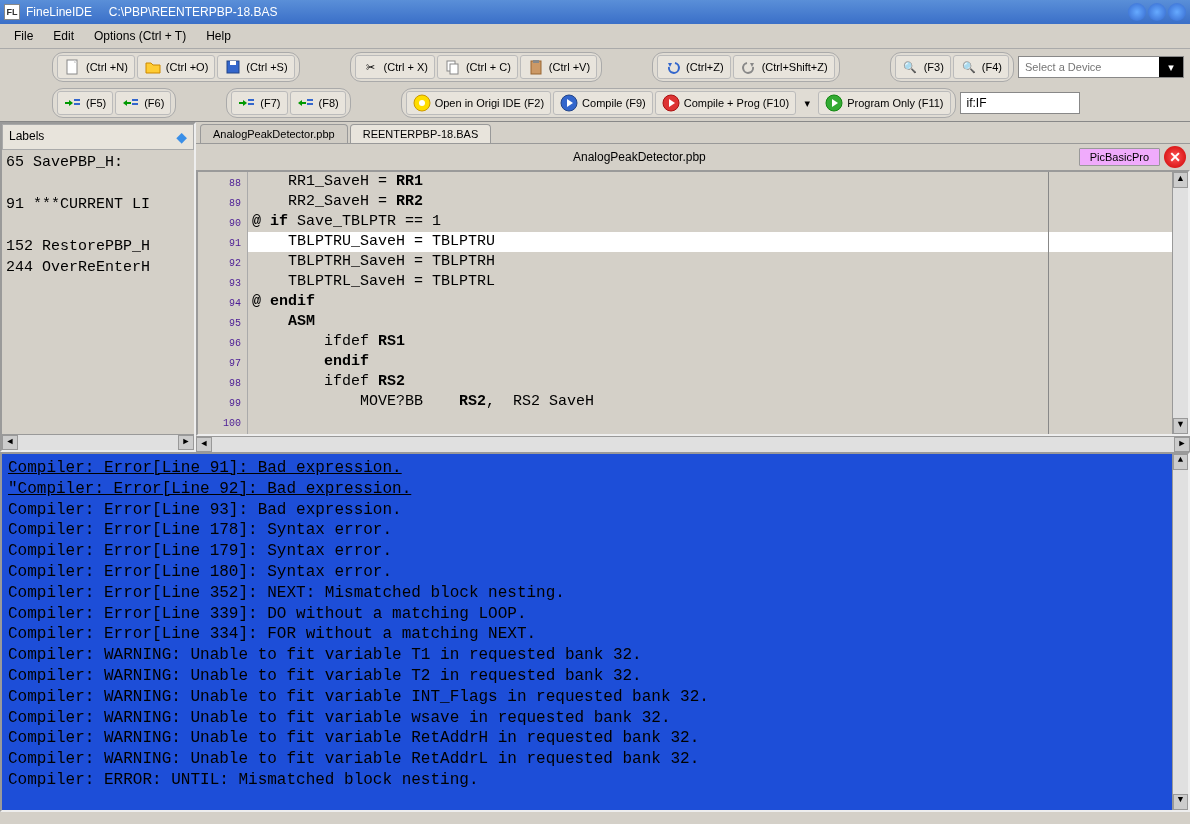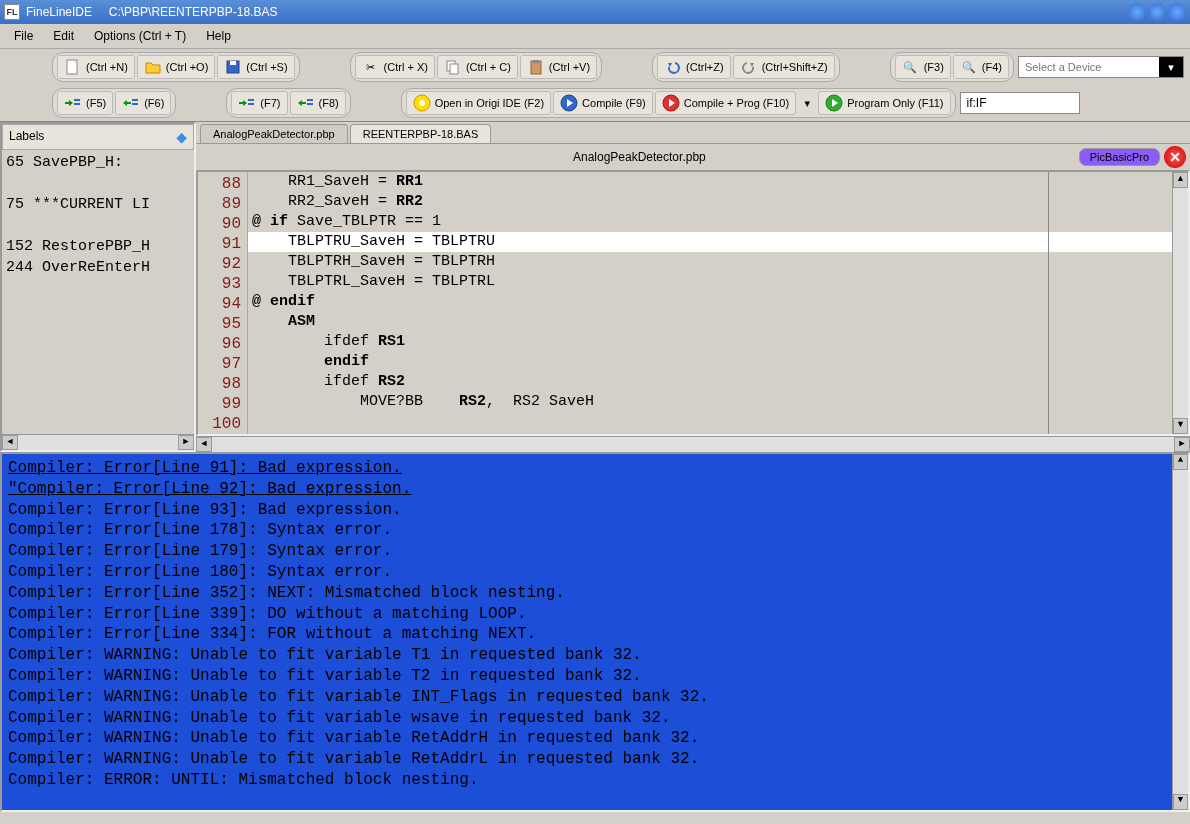--- a/index.html
+++ b/index.html
@@ -27,24 +27,24 @@
 .labels-list { flex: 1; overflow: hidden; font-family: 'Courier New', monospace; font-size: 15px; padding: 2px 4px; background:#d4d0c8; }
 .labels-list div { white-space: nowrap; line-height: 1.4; }
 .h-scroll { height: 16px; background: #e0e0e0; border-top: 1px solid #999; display:flex; justify-content:space-between; }
 .h-scroll span { width:16px; background:#ccc; border:1px solid #999; text-align:center; font-size:9px; }
 .editor-pane { flex: 1; display: flex; flex-direction: column; background: #d4d0c8; }
 .tabs-row { display: flex; align-items: center; background: #d4d0c8; padding: 2px 4px 0 4px; }
 .tab { padding: 3px 12px; border: 1px solid #999; border-bottom: none; background: #e8e4dc; font-size: 11px; margin-right: 2px; cursor: pointer; border-radius: 4px 4px 0 0; }
 .tab.inactive { background: #d0ccc4; }
 .file-header { display: flex; align-items: center; background: #d4d0c8; padding: 2px 4px; border-top:1px solid #999; }
 .file-title { flex: 1; text-align: center; font-size: 12px; padding: 3px; }
-.lang-badge { border: 1px solid #999; background: #8b5cf6; padding: 2px 10px; font-size: 11px; border-radius: 7px; }
+.lang-badge { border: 1px solid #999; background: #f0abfc; padding: 2px 10px; font-size: 11px; border-radius: 1px; }
 .close-btn { width: 22px; height: 22px; background: radial-gradient(#f55,#c00); border-radius: 50%; color: #fff; display: flex; align-items: center; justify-content: center; font-weight: bold; margin-left: 4px; cursor: pointer; font-size:14px; }
 .code-area { flex: 1; display: flex; background: #d4d0c8; border: 2px inset #eee; overflow: hidden; position:relative; }
-.gutter { width: 50px; background: #d4d0c8; text-align: right; padding: 2px 6px 2px 2px; font-family: 'Courier New', monospace; font-size: 16px; color: #7f1d1d; border-right: 1px solid #aaa; }
+.gutter { width: 50px; background: #d4d0c8; text-align: right; padding: 2px 6px 2px 2px; font-family: 'Courier New', monospace; font-size: 10px; color: #4c1d95; border-right: 1px solid #aaa; }
 .gutter div { line-height: 20px; }
 .code-lines { flex: 1; font-family: 'Courier New', monospace; font-size: 15px; position: relative; }
 .code-line { line-height: 20px; padding-left: 4px; white-space: pre; }
 .code-line.hl { background: #fff; }
 .code-line .kw { font-weight: bold; }
 .code-line .at { font-weight: bold; }
 .v-scroll { width: 16px; background: #e0e0e0; border-left: 1px solid #999; display:flex; flex-direction:column; justify-content:space-between; }
 .v-scroll span { height:16px; background:#ccc; border:1px solid #999; text-align:center; font-size:9px; }
 .ruler { position:absolute; left:800px; top:0; bottom:0; width:1px; background:#888; }
 .output-pane { height: 360px; background: #1d4ed8; border: 2px inset #eee; font-family: 'Courier New', monospace; font-size: 16px; padding: 4px 6px; overflow: hidden; position:relative; line-height:1.3; }
@@ -261,21 +261,21 @@
 
 <div class="main-area">
   <div class="left-pane">
     <div class="labels-header">
       <span>Labels</span>
       <span class="diamond">◆</span>
     </div>
     <div class="labels-list" id="labels-list">
         <div>65 SavePBP_H:</div>
         <div>&nbsp;</div>
-        <div>75 ***CURRENT LI</div>
+        <div>91 ***CURRENT LI</div>
         <div>&nbsp;</div>
         <div>152 RestorePBP_H</div>
         <div>244 OverReEnterH</div>
       </div>
     <div class="h-scroll">
         <span>◄</span>
         <span>►</span>
       </div>
   </div>
 

